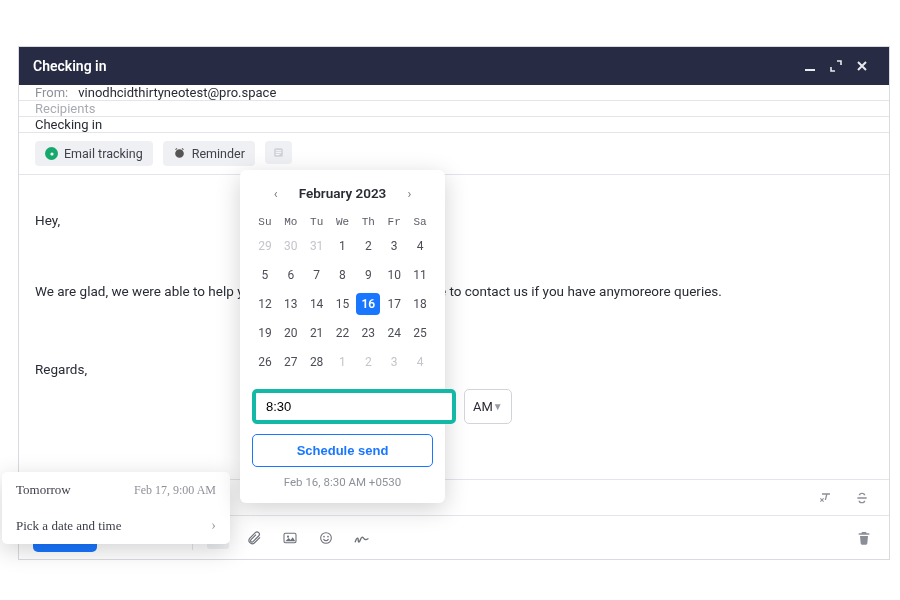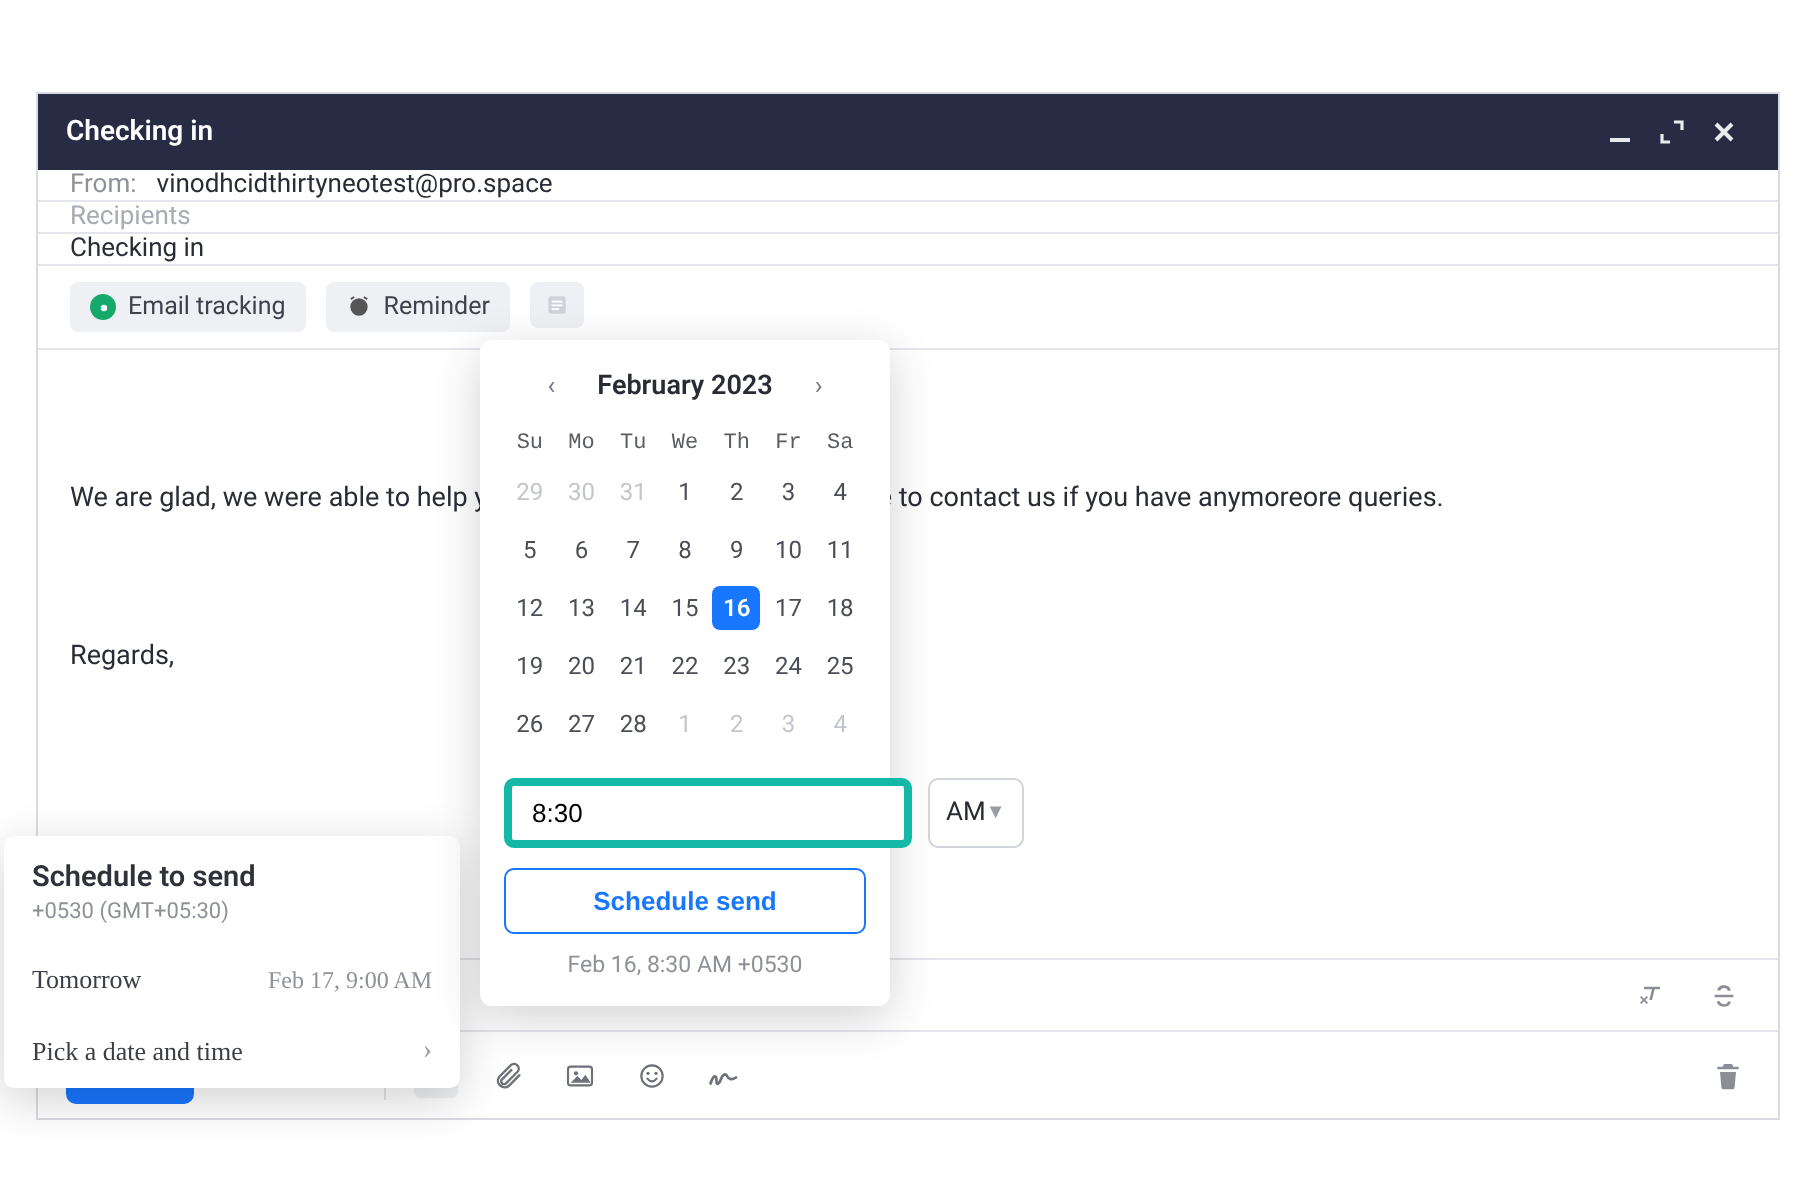--- a/index.html
+++ b/index.html
@@ -221,20 +221,21 @@
       <svg width="13" height="13" viewBox="0 0 24 24" fill="#555">
         <rect x="4" y="4" width="16" height="16" rx="3" fill="#cfd2d9"></rect>
         <rect x="7" y="8" width="10" height="1.7" fill="#fff"></rect>
         <rect x="7" y="11.5" width="10" height="1.7" fill="#fff"></rect>
         <rect x="7" y="15" width="7" height="1.7" fill="#fff"></rect>
       </svg>
     </span>
   </div>
 
   <div class="body-area">
+    <div>Hey,</div>
     <div style="height:8px"></div>
     <div>We are glad, we were able to help you resolve your problem. Feel free to contact us if you have anymoreore queries.</div>
     <div style="height:16px"></div>
     <div>Regards,</div>
   </div>
 
   <div class="fmt-row">
     <span class="push"></span>
     <span class="ficon">
       <svg width="16" height="16" viewBox="0 0 24 24" fill="#8c8e97">
@@ -285,24 +286,20 @@
     <span class="spacer"></span>
     <span class="ficon">
       <svg width="16" height="16" viewBox="0 0 24 24" fill="#8c8e97">
           <path d="M9 3h6l1 2h4v2H4V5h4l1-2zm-3 6h12l-1 11a2 2 0 01-2 2H9a2 2 0 01-2-2L6 9z"></path>
         </svg>
     </span>
   </div>
 </div>
 
 <div class="sched-popup">
-  <div class="sched-head">
-    <h4>Schedule to send</h4>
-    <div class="tz">+0530 (GMT+05:30)</div>
-  </div>
   <div class="sched-item">
     <span>Tomorrow</span>
     <span class="sub">Feb 17, 9:00 AM</span>
   </div>
   <div class="sched-item">
     <span>Pick a date and time</span>
     <span class="chev">›</span>
   </div>
 </div>
 

